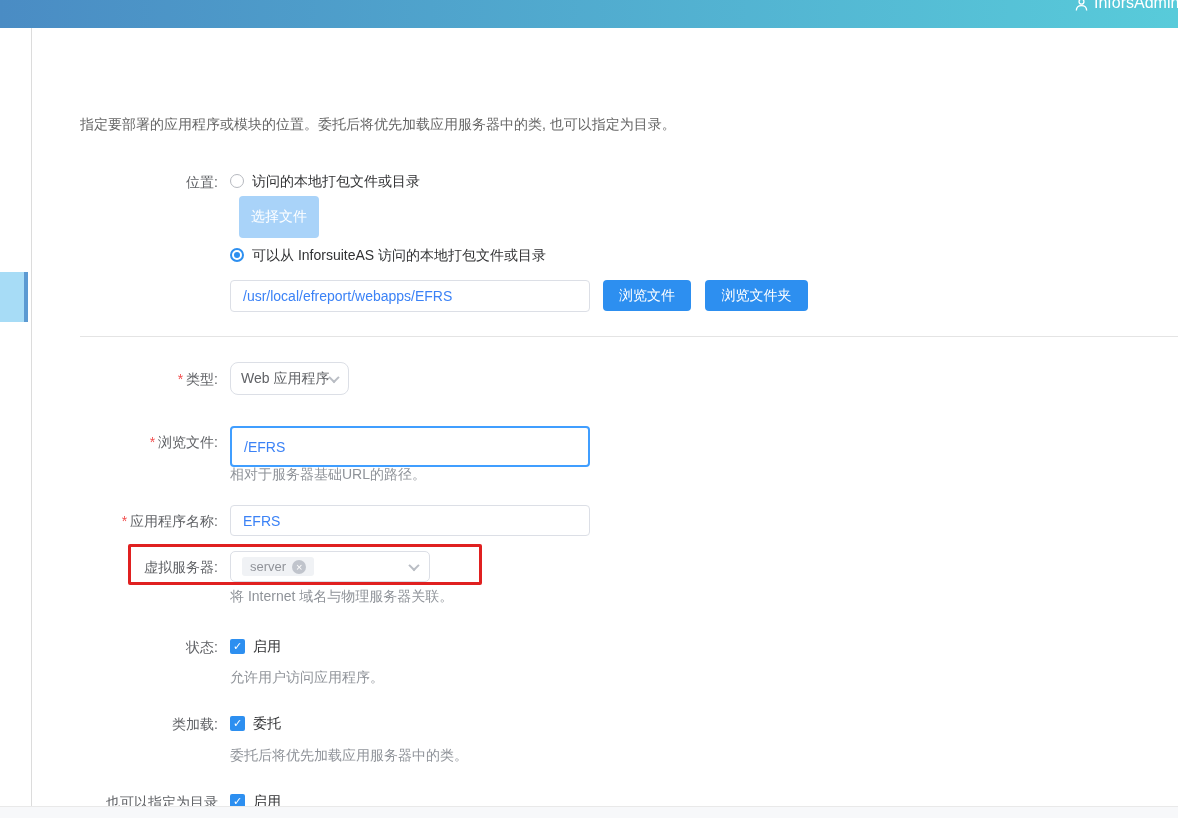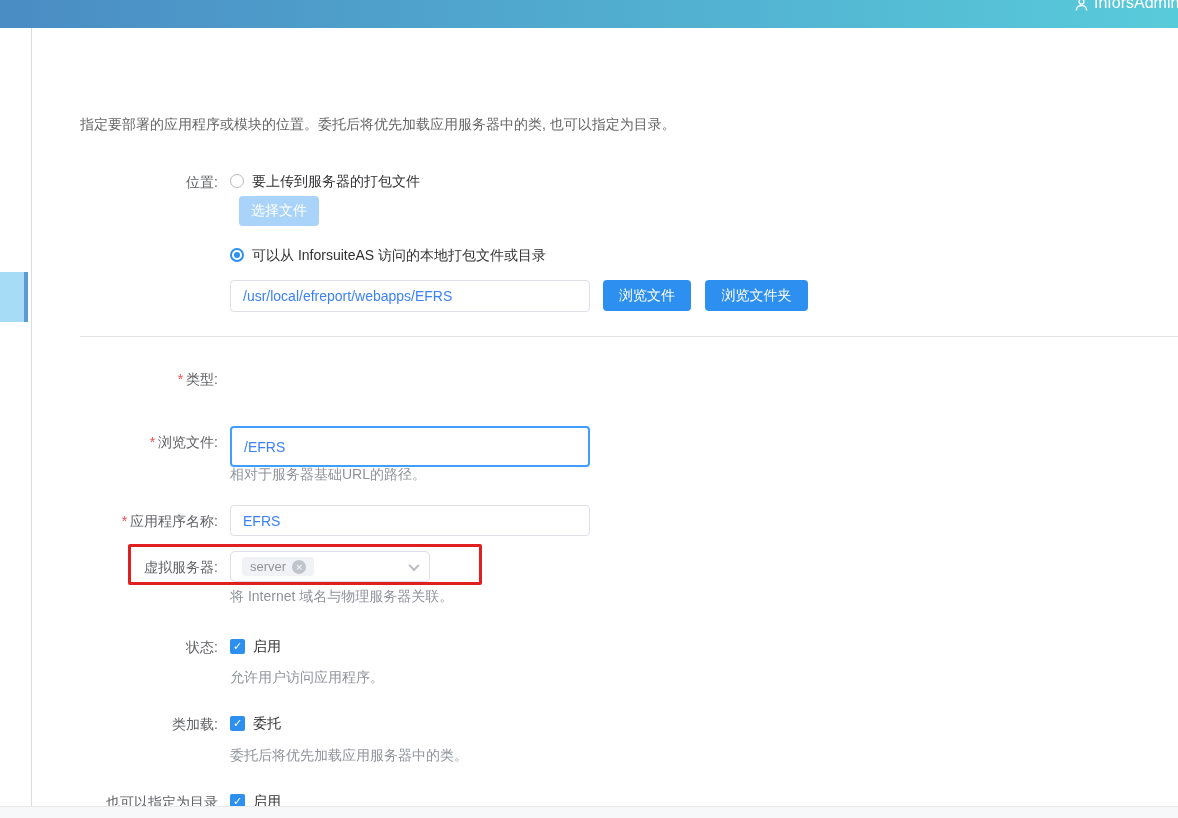--- a/index.html
+++ b/index.html
@@ -91,37 +91,41 @@
   </div>
 
   <div class="left-vline"></div>
   <div class="left-tab"></div>
 
   <div class="page-subtitle">指定要部署的应用程序或模块的位置。委托后将优先加载应用服务器中的类, 也可以指定为目录。</div>
 
   <div class="form-label" style="top:172px;">位置:</div>
   <div class="radio-row" style="top:171px;">
     <span class="radio"></span>
-    <span class="ctl-text">要上传到服务器的打包文件</span>
+    <span class="ctl-text">访问的本地打包文件或目录</span>
   </div>
-  <button class="btn btn-disabled" style="left:239px; top:196px; width:80px; height:30px;">选择文件</button>
+  <button class="btn btn-disabled" style="left:239px; top:196px; width:80px; height:42px;">选择文件</button>
 
   <div class="radio-row" style="top:245px;">
     <span class="radio checked"></span>
     <span class="ctl-text">可以从 InforsuiteAS 访问的本地打包文件或目录</span>
   </div>
 
   <input class="text-input" style="left: 230px; top: 280px; width: 360px; height: 32px;" value="/usr/local/efreport/webapps/EFRS">
   <button class="btn btn-primary" style="left:603px; top:280px; width:88px; height:31px;">浏览文件</button>
   <button class="btn btn-primary" style="left:705px; top:280px; width:103px; height:31px;">浏览文件夹</button>
 
   <div class="hr"></div>
 
   <div class="form-label" style="top:369px;">
     <span class="req">*</span><span>类型:</span>
+  </div>
+  <div class="select-box" style="left:230px; top:362px; width:119px; height:33px;">
+    <span>Web 应用程序</span>
+    <span class="chev"></span>
   </div>
 
   <div class="form-label" style="top:432px;">
     <span class="req">*</span><span>浏览文件:</span>
   </div>
   <input class="text-input focused" style="left: 230px; top: 426px; width: 360px; height: 41px;" value="/EFRS">
   <div class="helper" style="top:466px;">相对于服务器基础URL的路径。</div>
 
   <div class="form-label" style="top:511px;">
     <span class="req">*</span><span>应用程序名称:</span>

